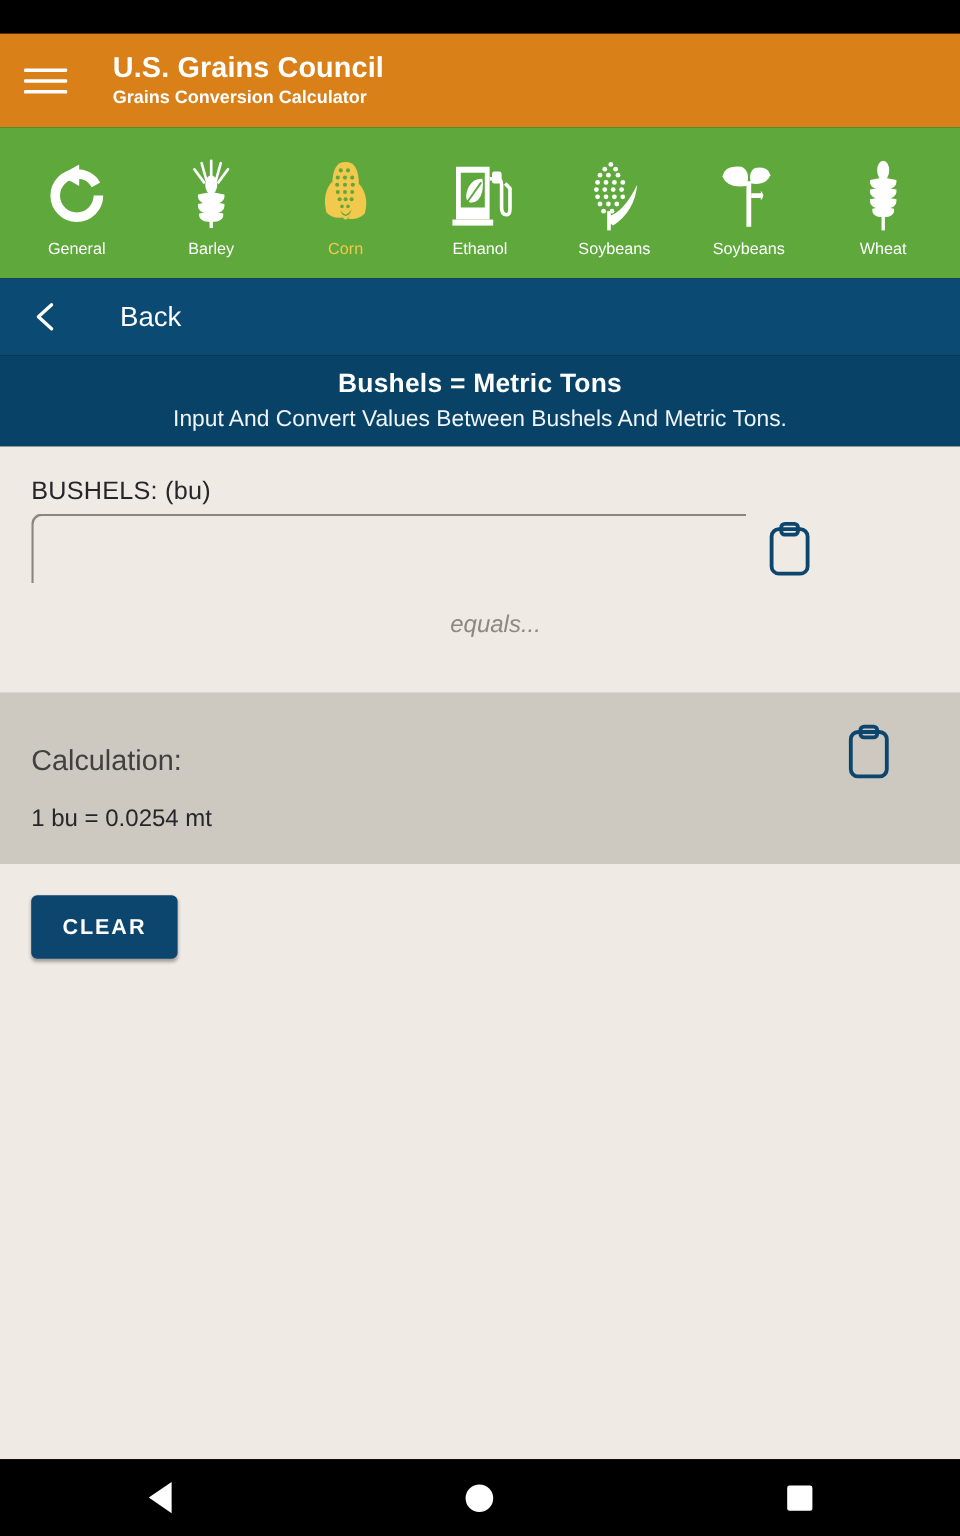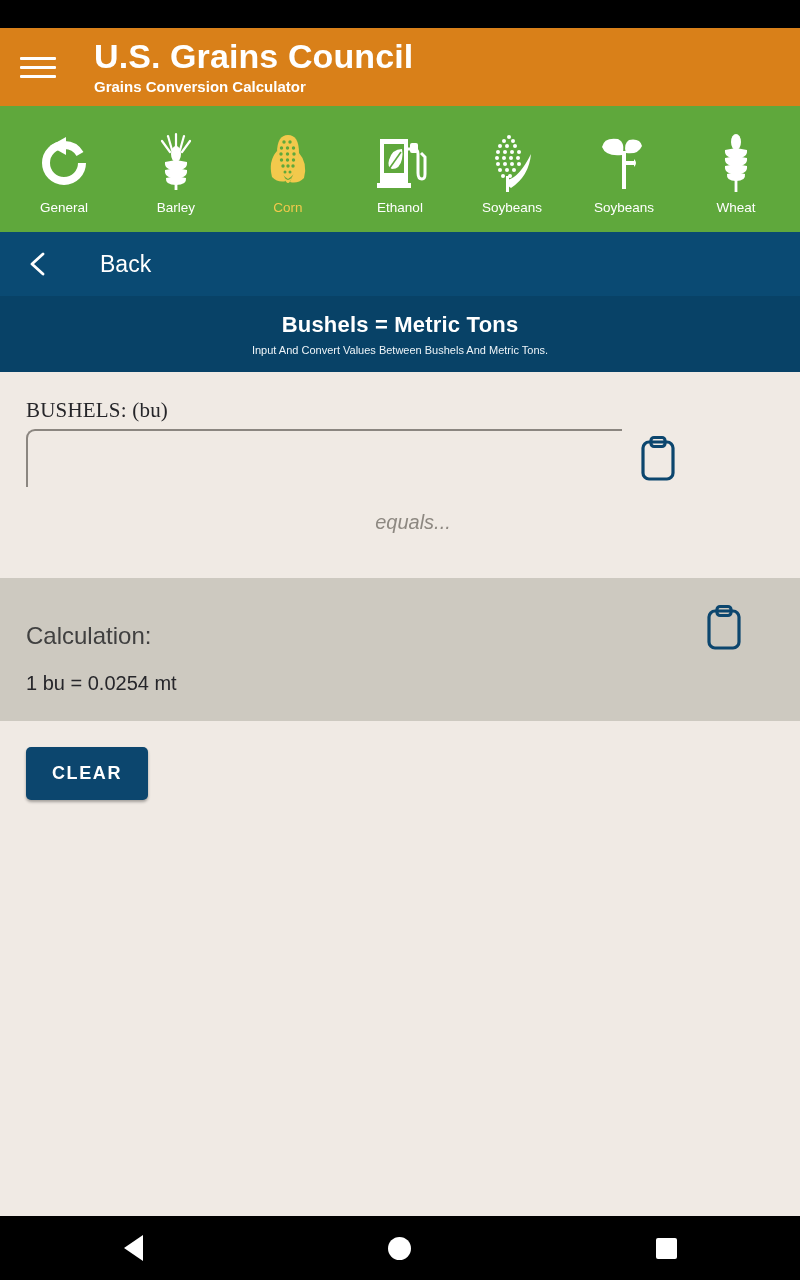--- a/index.html
+++ b/index.html
@@ -16,21 +16,21 @@
 
   
   .app-header {
     flex:0 0 78px; background:#d98019;
     display:flex; align-items:center; padding-left:20px;
   }
   .hamburger { width:36px; height:30px; display:flex; flex-direction:column;
     justify-content:center; gap:6px; cursor:pointer; margin-right:38px; }
   .hamburger span { display:block; height:3px; width:36px; background:#fff; border-radius:1px; }
   .titles { display:flex; flex-direction:column; justify-content:center; }
-  .app-title { font-size:34px; font-weight:bold; color:#fff; line-height:1.15; letter-spacing:.1px; }
+  .app-title { font-size:24px; font-weight:bold; color:#fff; line-height:1.15; letter-spacing:.1px; }
   .app-sub { font-size:15px; font-weight:bold; color:#fff; line-height:1.3; margin-top:1px; }
 
   
   .nav-strip {
     flex:0 0 126px; background:#5fa83c;
     display:flex; align-items:center; justify-content:space-around;
     padding:0 8px;
   }
   .nav-item {
     display:flex; flex-direction:column; align-items:center;
@@ -48,27 +48,27 @@
   }
   .back-chevron { width:34px; height:34px; display:flex; align-items:center; justify-content:center; }
   .back-label { font-size:23px; color:#fff; margin-left:44px; }
 
   
   .title-block {
     flex:0 0 76px; background:#084267;
     display:flex; flex-direction:column; align-items:center; justify-content:center;
   }
   .page-title { font-size:22px; font-weight:bold; color:#fff; letter-spacing:.2px; }
-  .page-desc { font-size:11px; color:#eef4f8; margin-top:6px; }
+  .page-desc { font-size:19px; color:#eef4f8; margin-top:6px; }
 
   
   .content { flex:1 1 auto; background:#f0eae4; display:flex; flex-direction:column; }
 
   .field-zone { padding:26px 26px 0 26px; }
-  .field-label { font-size:21px; color:#26262a; letter-spacing:.2px;font-family:Liberation Serif, serif; }
+  .field-label { font-size:21px; color:#26262a; letter-spacing:.2px; }
   .field-row { display:flex; align-items:flex-start; margin-top:6px; }
 
   .text-input {
     flex:1 1 auto; height:58px; background:transparent;
     border:none;
     border-top:2px solid #8b8680;
     border-left:2px solid #8b8680;
     border-top-left-radius:9px;
     font-family:"Liberation Sans", sans-serif;
     font-size:20px; color:#26262a;

